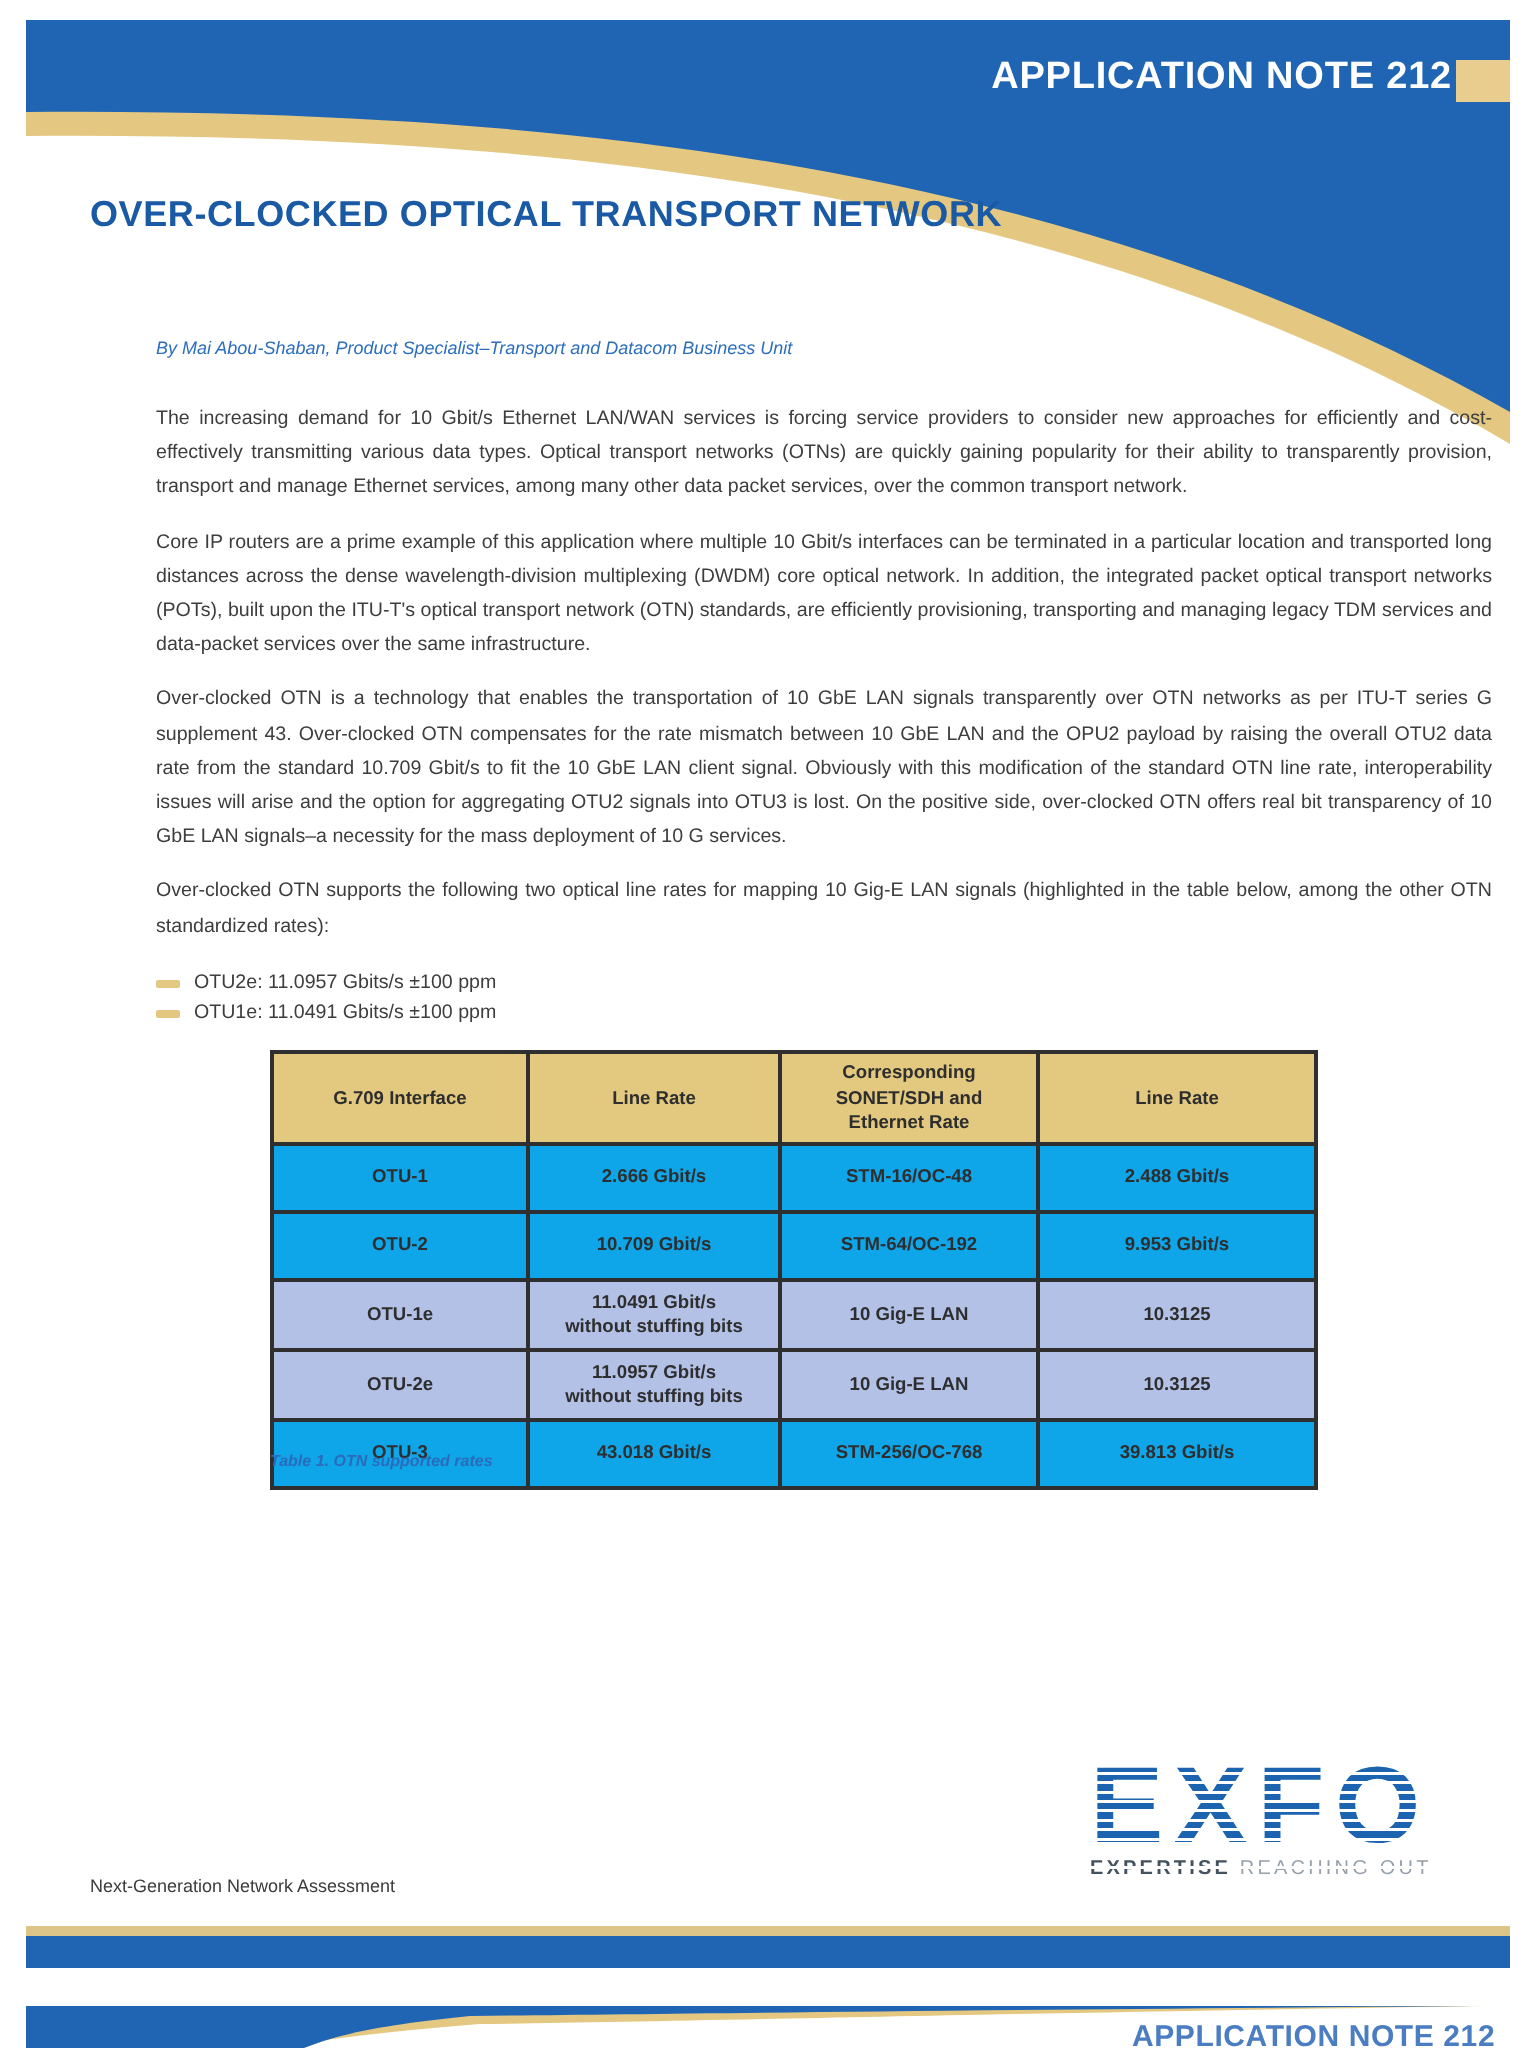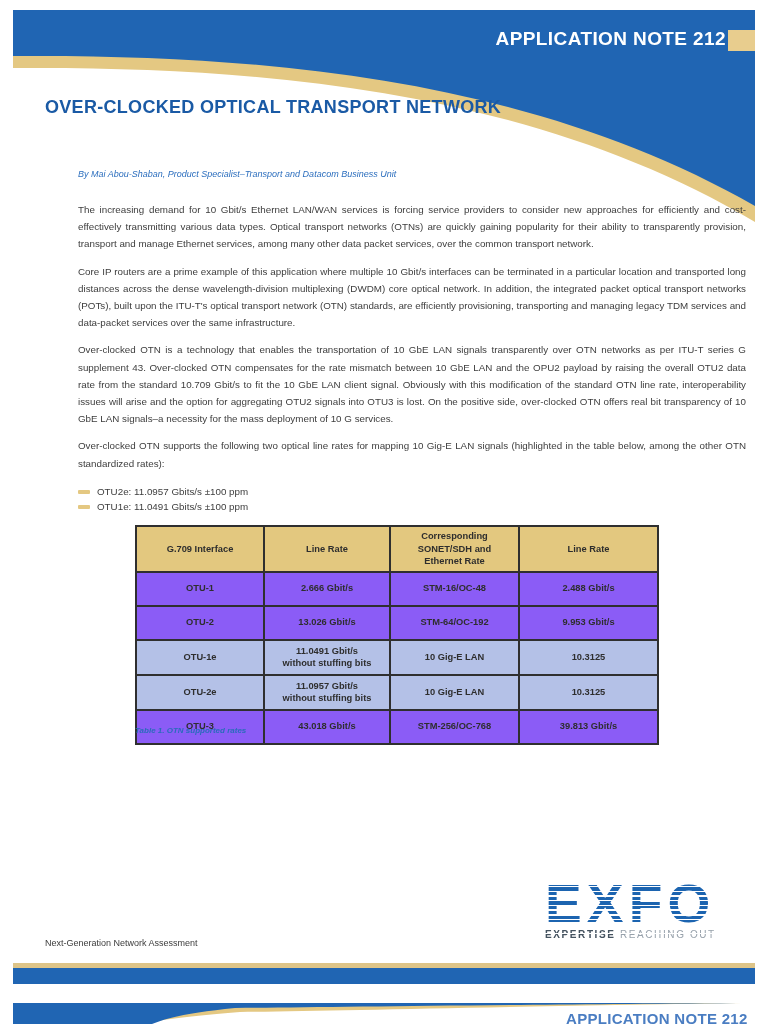--- a/index.html
+++ b/index.html
@@ -43,21 +43,21 @@
     position:absolute;left:135px;top:525px;width:522px;
     border-collapse:collapse;table-layout:fixed;
   }
   .rates-table th,.rates-table td{
     border:2px solid #2f2f2f;text-align:center;vertical-align:middle;
     font-size:9.3px;line-height:12.5px;color:#2e2e2e;padding:3px 4px;
     white-space:pre-line;font-weight:bold;
   }
   .rates-table thead tr{height:43px;}
   .rates-table thead th{background:#e3c87f;}
-  .rates-table tbody tr{height:34px;background:#8b5cf6;}
+  .rates-table tbody tr{height:34px;background:#0ea5e9;}
   .rates-table tbody tr.r-tall{height:35px;}
   .rates-table tbody tr.highlight{background:#b4c1e7;margin-left:45px;}
   .table-caption{
     position:absolute;left:135px;top:726px;
     color:#2a6cbb;font-size:8px;font-weight:bold;font-style:italic;
   }
 
   
   .footer-left{
     position:absolute;left:45px;top:938px;color:#3c3c3c;font-size:9px;
@@ -136,21 +136,21 @@
     </thead>
     <tbody>
       <tr>
         <td>OTU-1</td>
         <td>2.666 Gbit/s</td>
         <td>STM-16/OC-48</td>
         <td>2.488 Gbit/s</td>
       </tr>
       <tr>
         <td>OTU-2</td>
-        <td>13.026 Gbit/s</td>
+        <td>10.709 Gbit/s</td>
         <td>STM-64/OC-192</td>
         <td>9.953 Gbit/s</td>
       </tr>
       <tr class="highlight r-tall">
         <td>OTU-1e</td>
         <td>11.0491 Gbit/s
 without stuffing bits</td>
         <td>10 Gig-E LAN</td>
         <td>10.3125</td>
       </tr>

